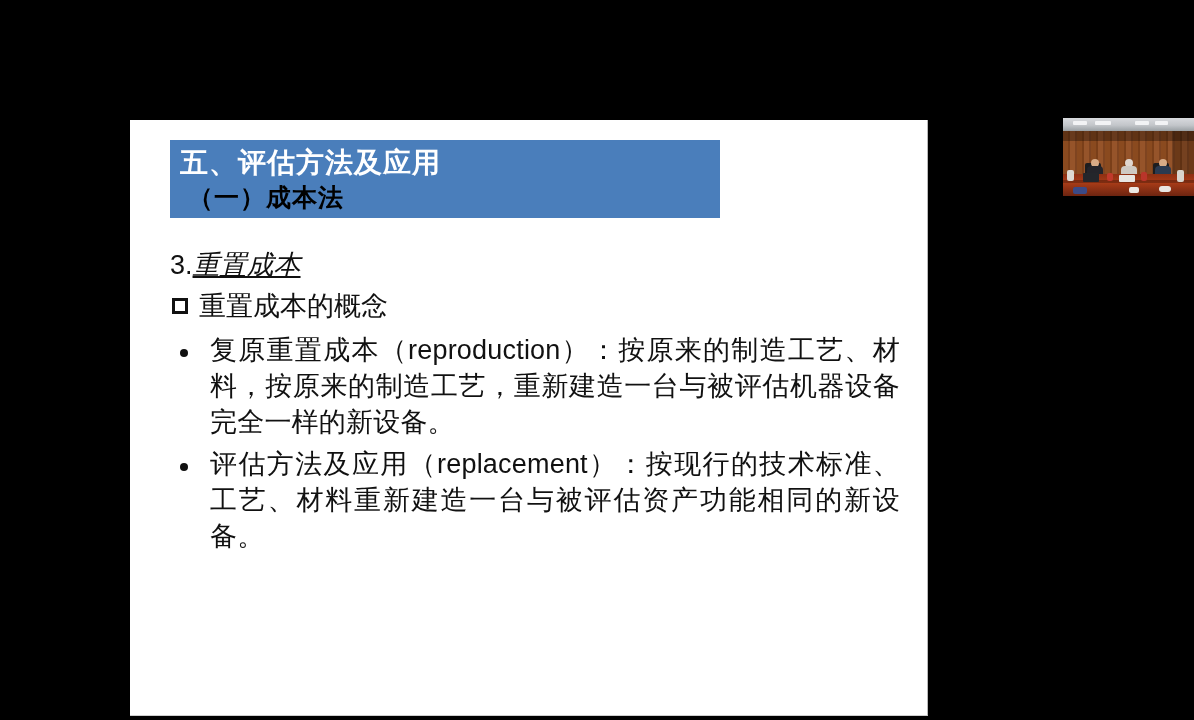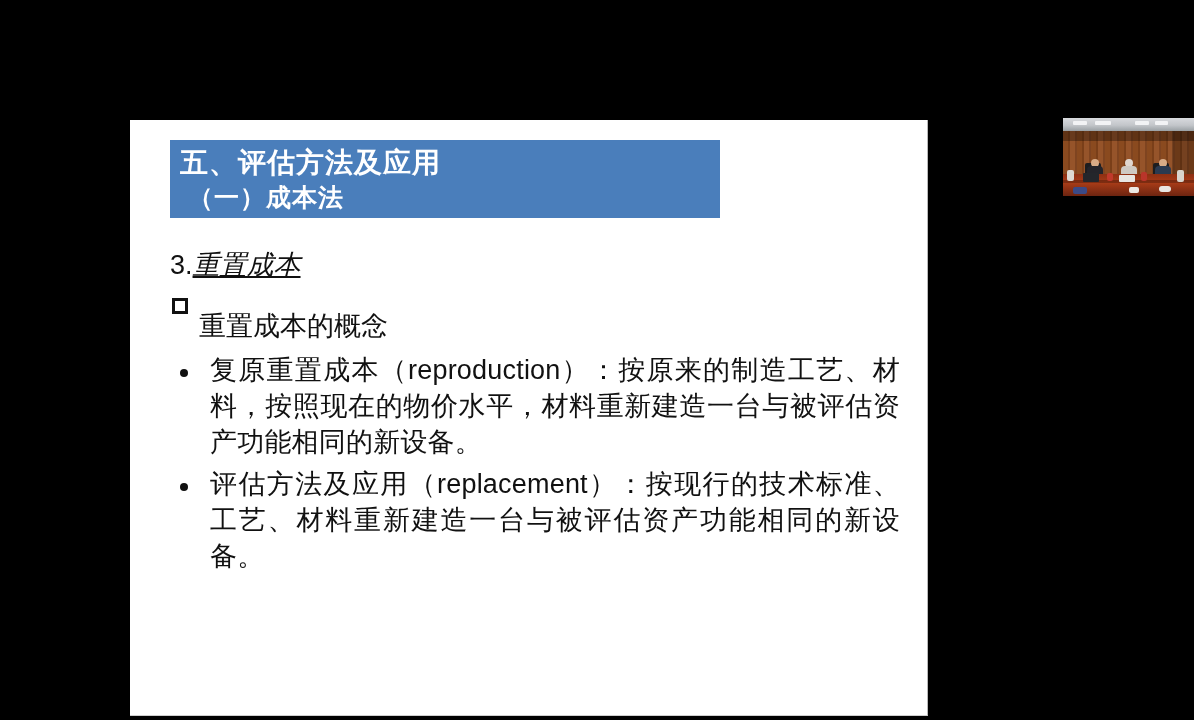--- a/index.html
+++ b/index.html
@@ -46,21 +46,21 @@
   }
   .banner-line1 {
     color: #ffffff;
     font-size: 28px;
     font-weight: bold;
     line-height: 36px;
     letter-spacing: 1px;
     white-space: nowrap;
   }
   .banner-line2 {
-    color: #ffffff;
+    color: #000000;
     font-size: 25px;
     font-weight: bold;
     line-height: 33px;
     letter-spacing: 1px;
     padding-left: 8px;
     white-space: nowrap;
   }
 
   
   #slide-body {
@@ -93,21 +93,20 @@
   .sq-marker {
     flex: 0 0 auto;
     width: 16px;
     height: 16px;
     border: 3px solid #111111;
     box-sizing: border-box;
     margin: 12px 11px 0 2px;
   }
   .sq-text {
     flex: 1 1 auto;
-    margin-top: 20px;
   }
 
   .bullet-item {
     display: flex;
     align-items: flex-start;
     margin-top: 6px;
   }
   .bullet-marker {
     flex: 0 0 auto;
     width: 8px;
@@ -238,21 +237,21 @@
         <span>3.</span><span class="underlined">重置成本</span>
       </div>
 
       <div class="sq-item">
         <span class="sq-marker"></span>
         <span class="sq-text">重置成本的概念</span>
       </div>
 
       <div class="bullet-item">
         <span class="bullet-marker"></span>
-        <span class="bullet-text">复原重置成本（reproduction）：按原来的制造工艺、材料，按照现在的物价水平，材料重新建造一台与被评估资产功能相同的新设备。</span>
+        <span class="bullet-text">复原重置成本（reproduction）：按原来的制造工艺、材料，按原来的制造工艺，重新建造一台与被评估机器设备完全一样的新设备。</span>
       </div>
 
       <div class="bullet-item">
         <span class="bullet-marker"></span>
         <span class="bullet-text">评估方法及应用（replacement）：按现行的技术标准、工艺、材料重新建造一台与被评估资产功能相同的新设备。</span>
       </div>
 
     </div>
   </div>
 

